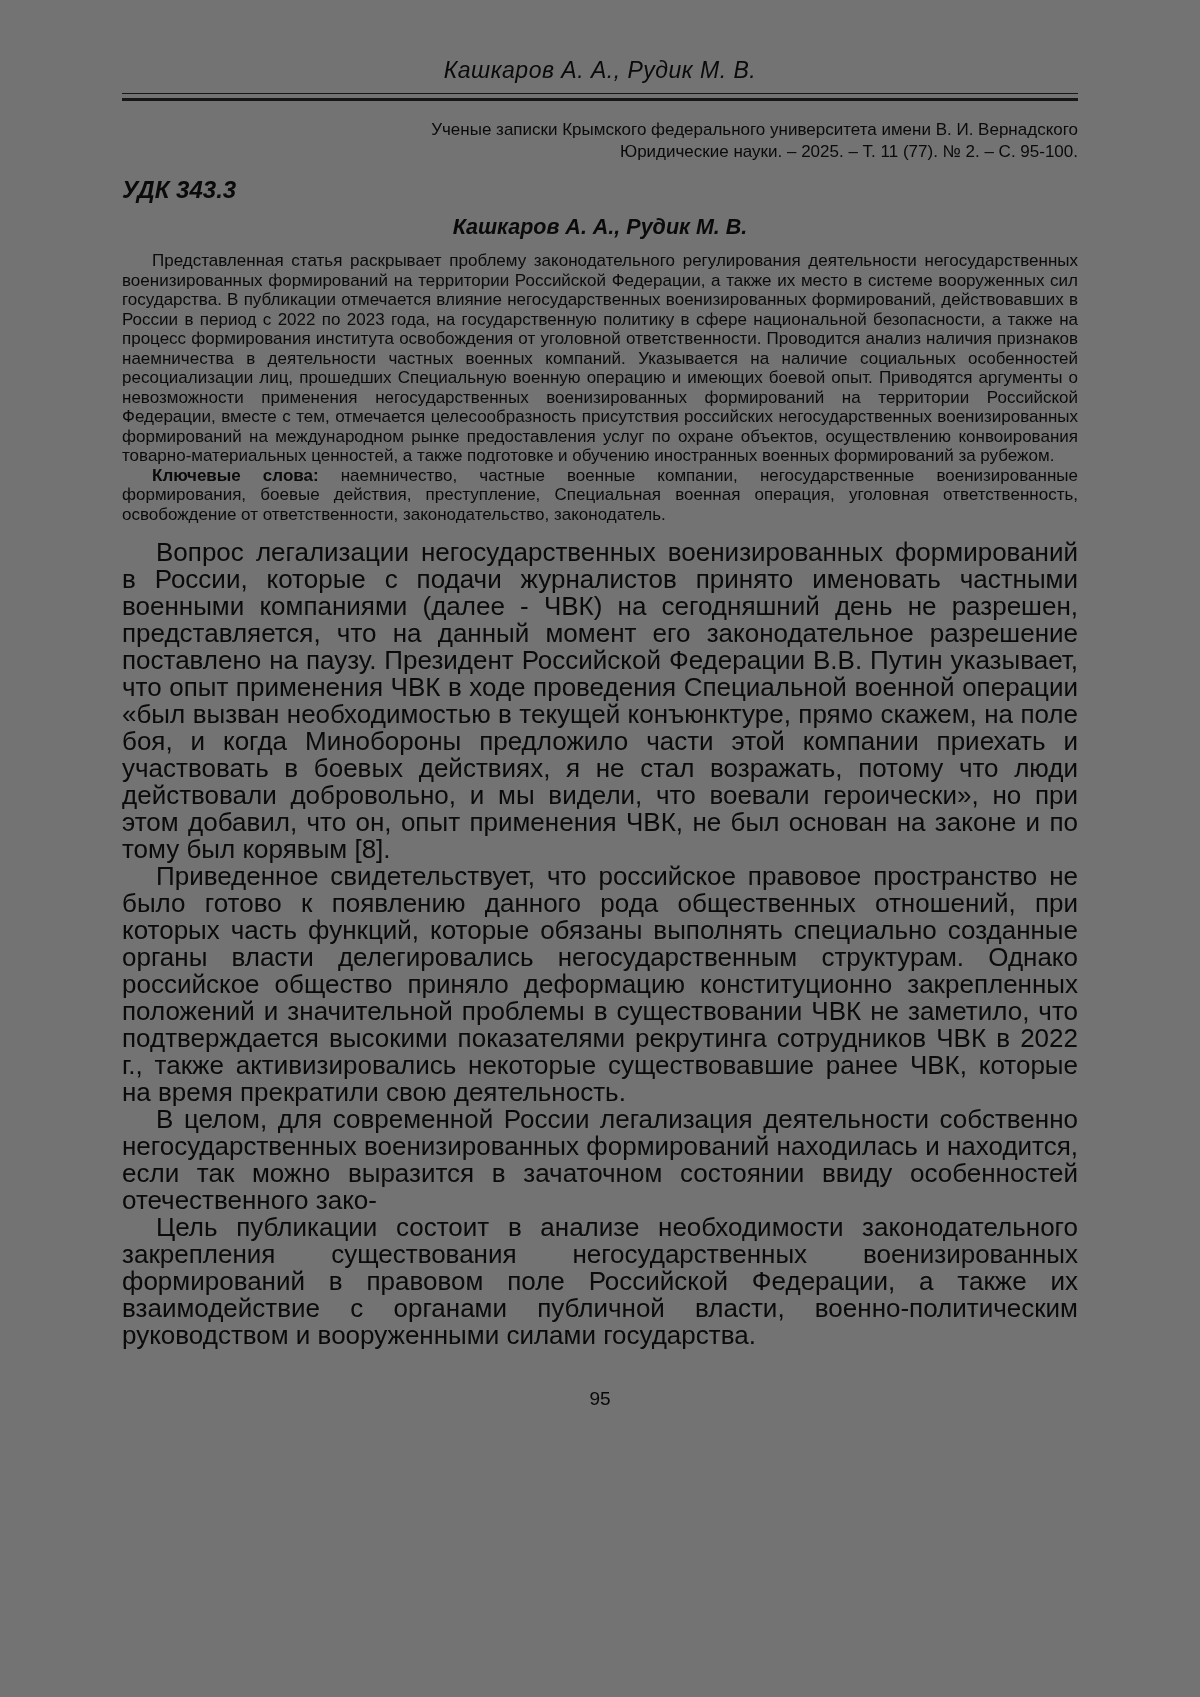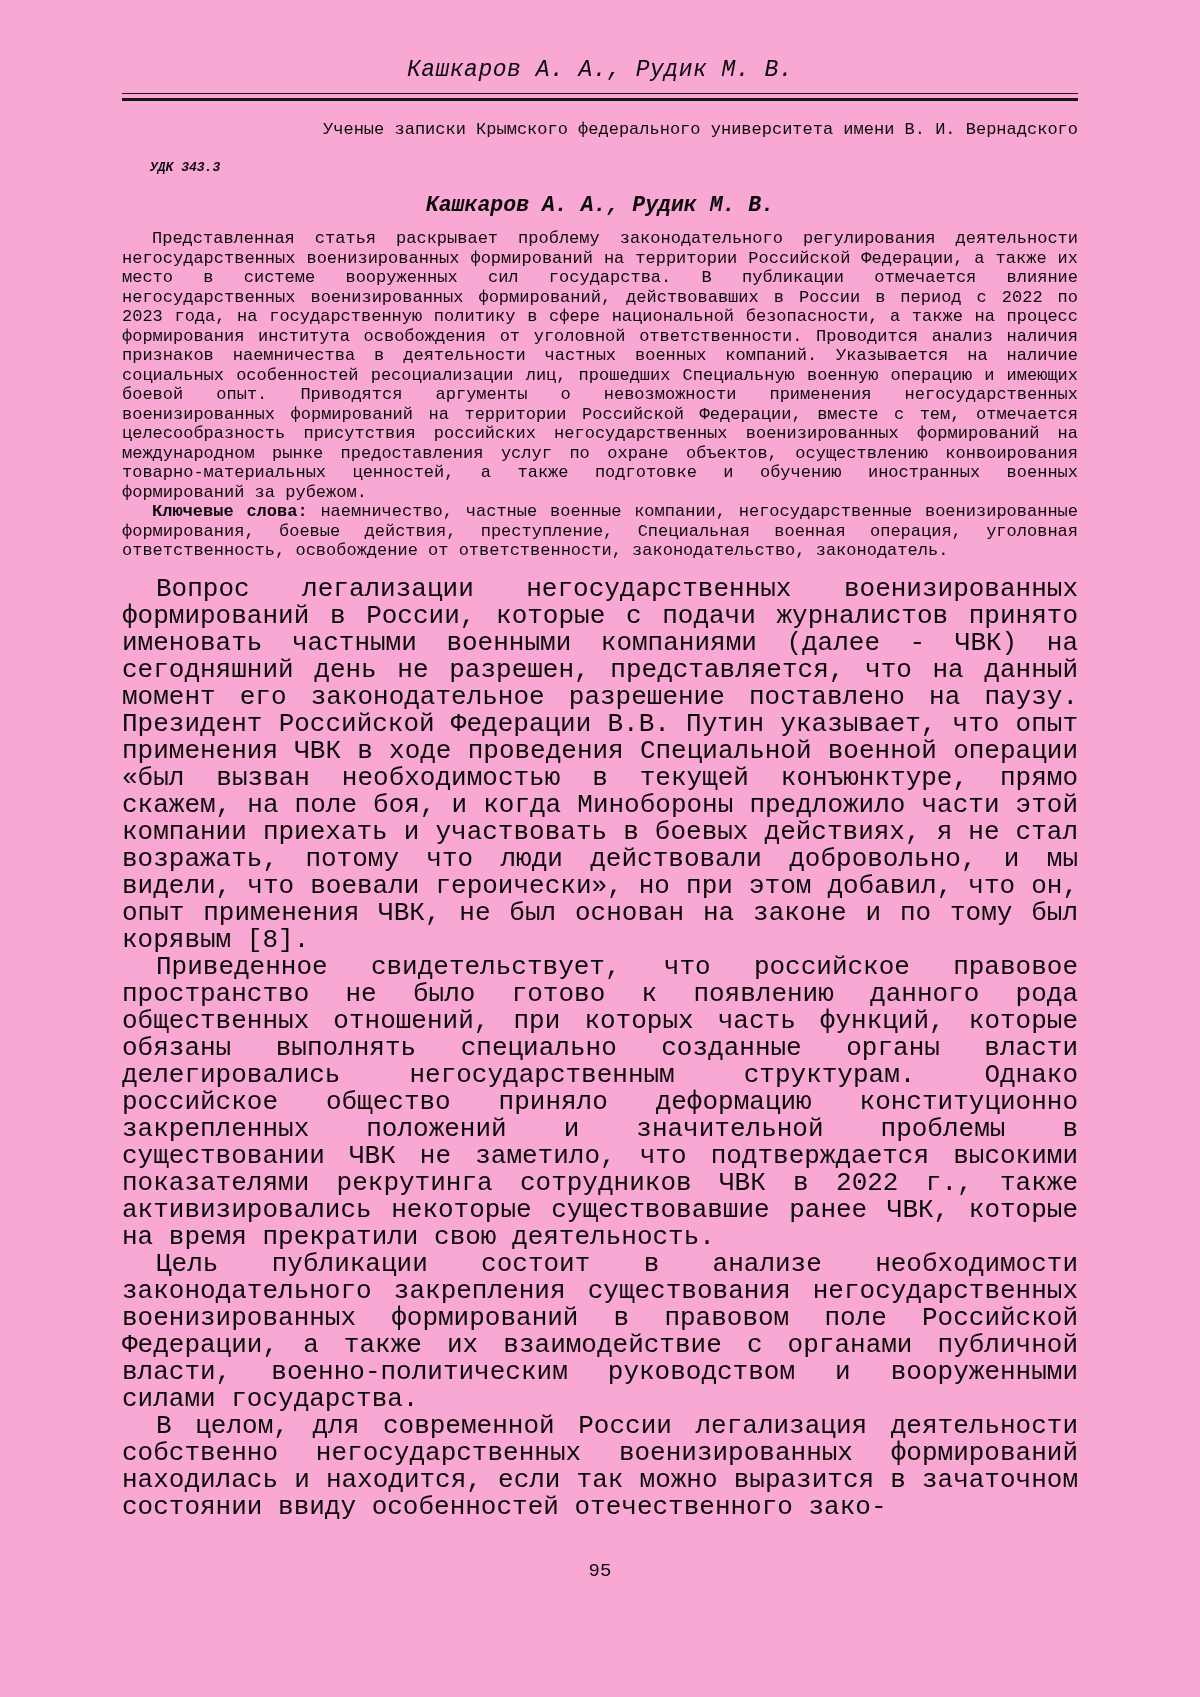--- a/index.html
+++ b/index.html
@@ -1,22 +1,22 @@
 <!DOCTYPE html>
 <html lang="ru"><head>
 <meta charset="utf-8">
 <style>
   html,body{margin:0;padding:0;background:#ffffff;}
   .page{
     position:relative;
     width:1200px;
     height:1697px;
-    background:#f9a8d4;
+    background:#737373;
     color:#0a0a0a;
-    font-family:Liberation Mono, monospace;
+    font-family:Liberation Sans, sans-serif;
     overflow:hidden;
   }
   .content{
     width:956px;
     margin:0 auto;
   }
   .running-head{
     margin-top:56px;
     text-align:center;
     font-style:italic;
@@ -31,24 +31,23 @@
     border-bottom:3px solid #161616;
   }
   .citation{
     margin-top:18px;
     font-size:17px;
     line-height:22px;
     text-align:right;
   }
   .udc{
     margin-top:15px;
-    margin-left:28px;
     font-weight:bold;
     font-style:italic;
-    font-size:13px;
+    font-size:24px;
     line-height:24px;
   }
   .title{
     margin:8px 0 0 0;
     text-align:center;
     font-weight:bold;
     font-size:21.5px;
     line-height:28px;
     letter-spacing:0.2px;
   }
@@ -92,37 +91,38 @@
 
 <div class="page">
   <div class="content">
 
     <div class="running-head">Кашкаров А. А., Рудик М. В.</div>
 
     <div class="header-rule"></div>
 
     <div class="citation">
       <div>Ученые записки Крымского федерального университета имени В. И. Вернадского</div>
+      <div>Юридические науки. – 2025. – Т. 11 (77). № 2. – С. 95-100.</div>
     </div>
 
     <div class="udc">УДК 343.3</div>
 
 
     <div class="authors">Кашкаров А. А., Рудик М. В.</div>
 
     <p class="abstract">Представленная статья раскрывает проблему законодательного регулирования деятельности негосударственных военизированных формирований на территории Российской Федерации, а также их место в системе вооруженных сил государства. В публикации отмечается влияние негосударственных военизированных формирований, действовавших в России в период с 2022 по 2023 года, на государственную политику в сфере национальной безопасности, а также на процесс формирования института освобождения от уголовной ответственности. Проводится анализ наличия признаков наемничества в деятельности частных военных компаний. Указывается на наличие социальных особенностей ресоциализации лиц, прошедших Специальную военную операцию и имеющих боевой опыт. Приводятся аргументы о невозможности применения негосударственных военизированных формирований на территории Российской Федерации, вместе с тем, отмечается целесообразность присутствия российских негосударственных военизированных формирований на международном рынке предоставления услуг по охране объектов, осуществлению конвоирования товарно-материальных ценностей, а также подготовке и обучению иностранных военных формирований за рубежом.</p>
 
     <p class="abstract keywords">
       <b>Ключевые слова:</b>
       <span>наемничество, частные военные компании, негосударственные военизированные формирования, боевые действия, преступление, Специальная военная операция, уголовная ответственность, освобождение от ответственности, законодательство, законодатель.</span>
     </p>
 
     <div class="body-text">
       <p>Вопрос легализации негосударственных военизированных формирований в России, которые с подачи журналистов принято именовать частными военными компаниями (далее - ЧВК) на сегодняшний день не разрешен, представляется, что на данный момент его законодательное разрешение поставлено на паузу. Президент Российской Федерации В.В. Путин указывает, что опыт применения ЧВК в ходе проведения Специальной военной операции «был вызван необходимостью в текущей конъюнктуре, прямо скажем, на поле боя, и когда Минобороны предложило части этой компании приехать и участвовать в боевых действиях, я не стал возражать, потому что люди действовали добровольно, и мы видели, что воевали героически», но при этом добавил, что он, опыт применения ЧВК, не был основан на законе и по тому был корявым [8].</p>
       <p>Приведенное свидетельствует, что российское правовое пространство не было готово к появлению данного рода общественных отношений, при которых часть функций, которые обязаны выполнять специально созданные органы власти делегировались негосударственным структурам. Однако российское общество приняло деформацию конституционно закрепленных положений и значительной проблемы в существовании ЧВК не заметило, что подтверждается высокими показателями рекрутинга сотрудников ЧВК в 2022 г., также активизировались некоторые существовавшие ранее ЧВК, которые на время прекратили свою деятельность.</p>
+      <p>В целом, для современной России легализация деятельности собственно негосударственных военизированных формирований находилась и находится, если так можно выразится в зачаточном состоянии ввиду особенностей отечественного зако-</p>
       <p>Цель публикации состоит в анализе необходимости законодательного закрепления существования негосударственных военизированных формирований в правовом поле Российской Федерации, а также их взаимодействие с органами публичной власти, военно-политическим руководством и вооруженными силами государства.</p>
-      <p>В целом, для современной России легализация деятельности собственно негосударственных военизированных формирований находилась и находится, если так можно выразится в зачаточном состоянии ввиду особенностей отечественного зако-</p>
     </div>
 
     <div class="page-number">95</div>
 
   </div>
 </div>
 
 </body></html>

